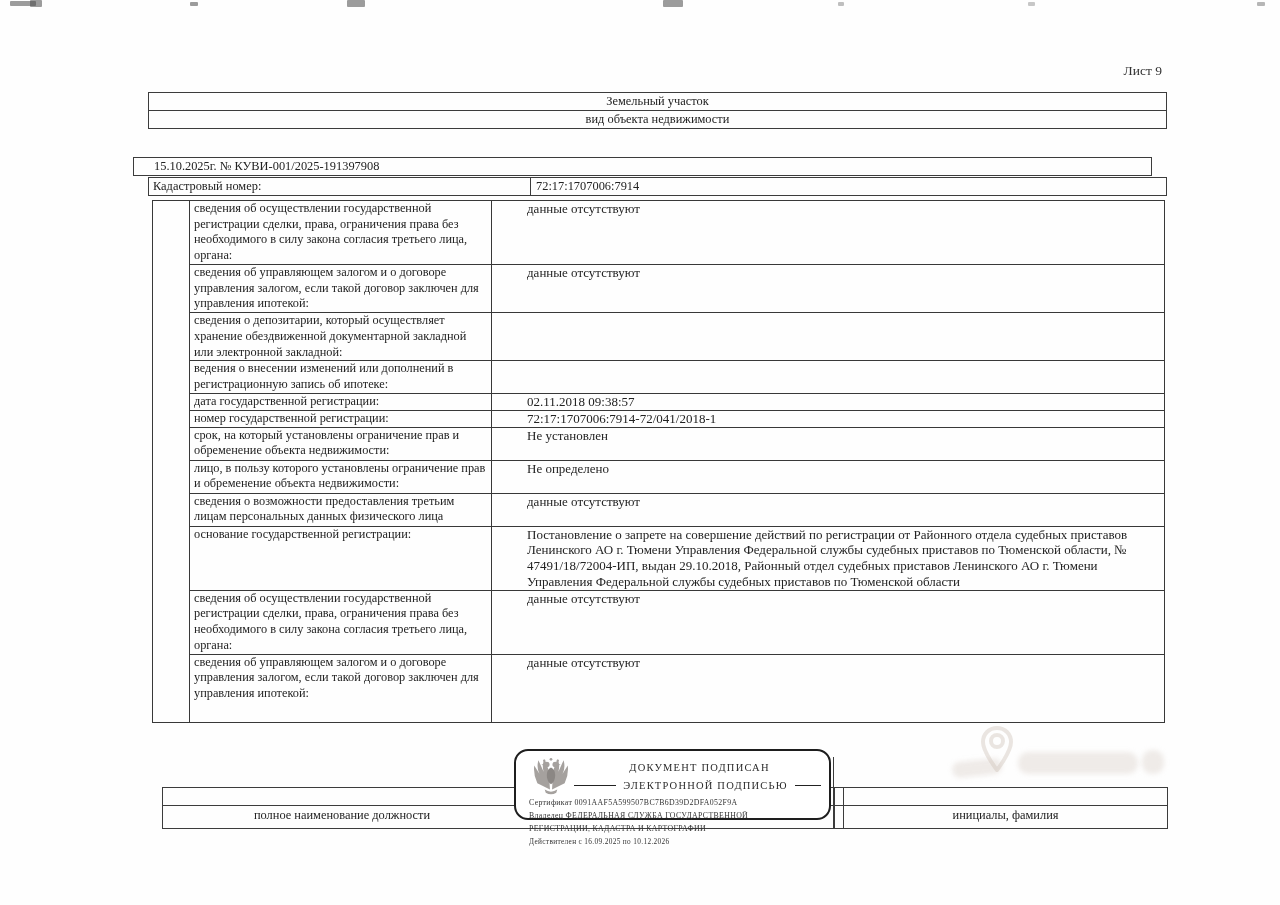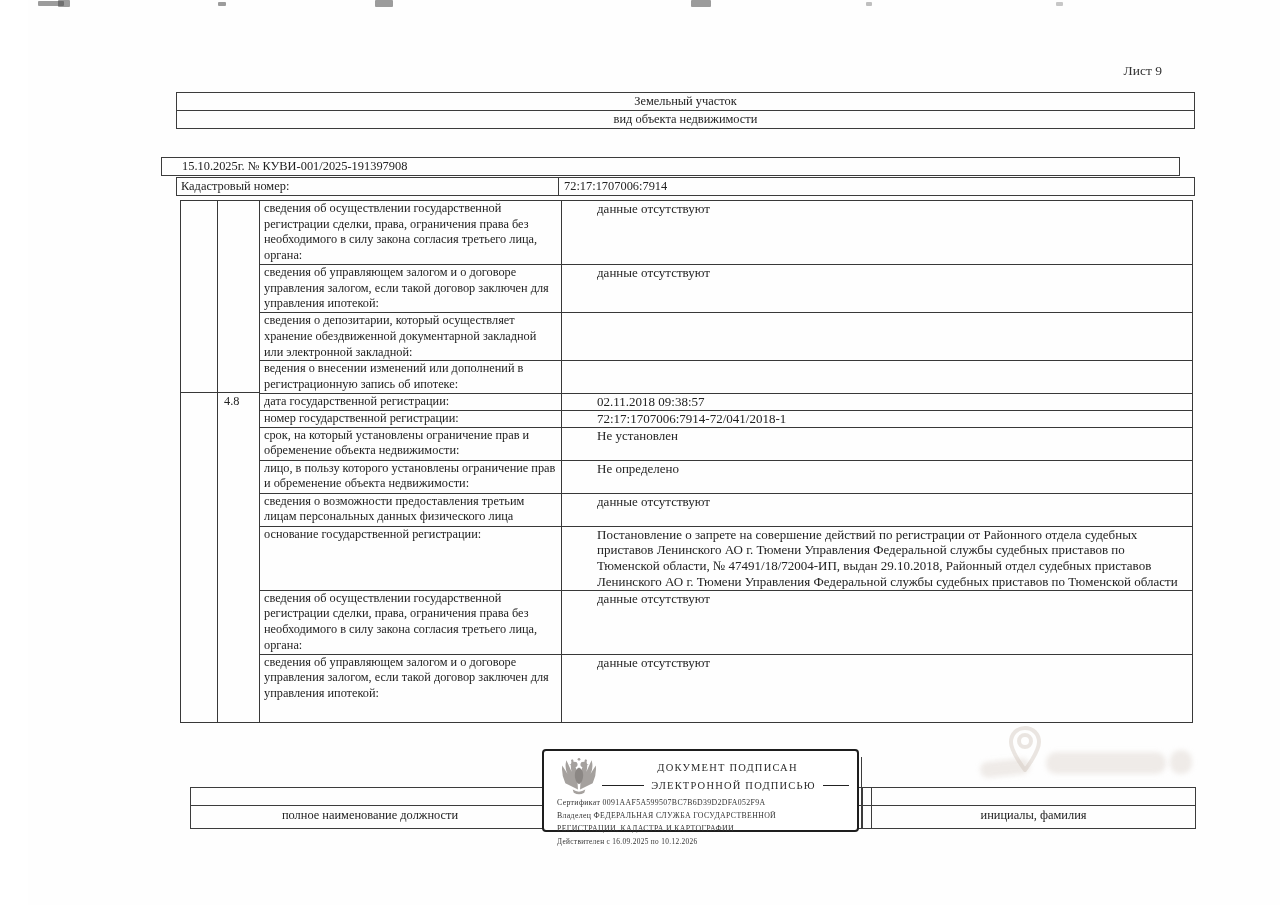--- a/index.html
+++ b/index.html
@@ -4,21 +4,21 @@
 <style>
   * { margin:0; padding:0; box-sizing:border-box; }
   html,body { width:1280px; height:905px; }
   body {
     background:#ffffff;
     font-family:"Liberation Serif","DejaVu Serif",serif;
     color:#222222;
     position:relative;
     overflow:hidden;
   }
-  .page { position:absolute; inset:0; background:#fefefe;margin-left:28px; }
+  .page { position:absolute; inset:0; background:#fefefe; }
 
   
   .artifact { position:absolute; background:#4a4a4a; opacity:.55; border-radius:1px; }
 
   .sheet-label {
     position:absolute; top:63px; right:118px;
     font-size:13.5px; color:#333;
   }
 
   
@@ -70,22 +70,22 @@
   .sig-caption {
     position:absolute; top:20px; font-size:12.4px; color:#222;
     text-align:center;
   }
   .cap-left { left:0; width:358px; }
   .cap-right { left:10px; right:0; }
   .stray-v { position:absolute; left:833px; top:757px; width:1.4px; height:32px; background:#3c3c3c; }
 
   
   .stamp {
-    position:absolute; left:514px; top:749px; width:317px; height:83px;
-    background:#ffffff; border:2.6px solid #1e1e1e; border-radius:4px;
+    position:absolute; left:514px; top:749px; width:317px; height:71px;
+    background:#ffffff; border:2.6px solid #1e1e1e; border-radius:14px;
   }
   .stamp-title {
     position:absolute; left:62px; right:8px; top:11px; text-align:center;
     font-size:10.5px; letter-spacing:1.2px; color:#2a2a2a; white-space:nowrap;
   }
   .esign-row {
     position:absolute; left:56px; right:6px; top:29px;
     display:flex; align-items:center; justify-content:center; gap:7px;text-align:right;
   }
   .esign-row .dash { height:1.6px; background:#222; flex:0 0 auto; }
@@ -130,24 +130,20 @@
 
   <div class="hbox box3">15.10.2025г. № КУВИ-001/2025-191397908</div>
 
   <div class="hbox box4">
     <div class="lblc">Кадастровый номер:</div>
     <div class="valc">72:17:1707006:7914</div>
   </div>
 
   <div class="main-table">
     <div class="colA"></div>
-    <div class="colB">
-      <div class="divAB"></div>
-      <div class="num48">4.8</div>
-    </div>
     <div class="rows">
       <div class="trow h64">
         <div class="lbl">сведения об осуществлении государственной регистрации сделки, права, ограничения права без необходимого в силу закона согласия третьего лица, органа:</div>
         <div class="val">данные отсутствуют</div>
       </div>
       <div class="trow h48">
         <div class="lbl">сведения об управляющем залогом и о договоре управления залогом, если такой договор заключен для управления ипотекой:</div>
         <div class="val">данные отсутствуют</div>
       </div>
       <div class="trow h48">

